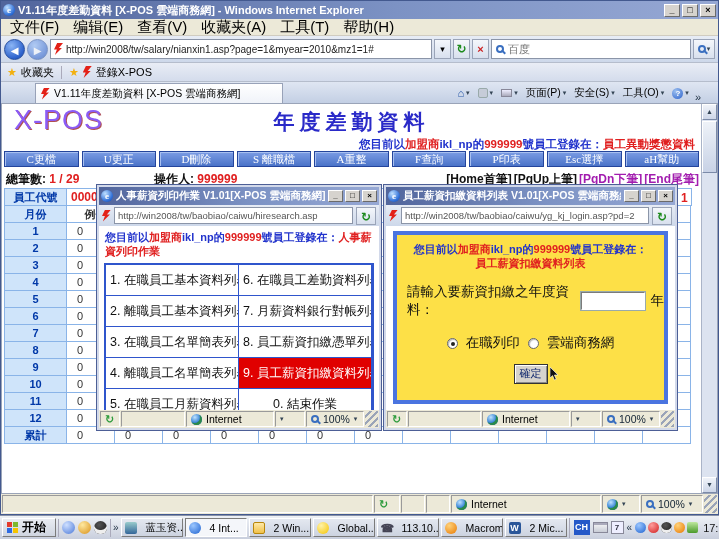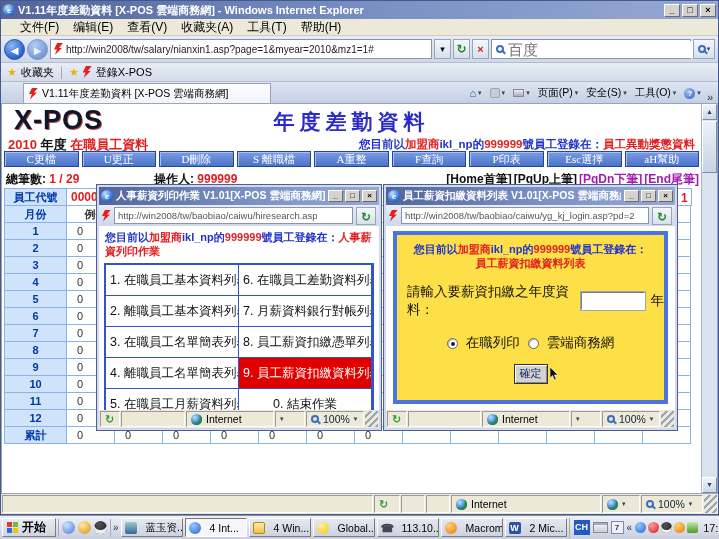--- a/index.html
+++ b/index.html
@@ -16,68 +16,68 @@
   .win-controls { display:flex; gap:2px; flex:none; }
   .win-controls .wc { width:16px; height:13px; background:#d6d3ce; font-size:9px; line-height:11px;
     text-align:center; color:#000; font-weight:bold; border:1px solid; border-color:#fff #6b6b6b #6b6b6b #fff; }
   .bolt { display:inline-block; width:9px; height:12px; background:#e32118; flex:none;
     clip-path:polygon(35% 0,100% 0,55% 42%,88% 42%,10% 100%,32% 55%,0 55%); }
   .ie-logo { width:12px; height:12px; border-radius:50%; flex:none;
     background:radial-gradient(circle at 35% 30%,#bfe0ff,#2f6fd8 65%,#1b4aa0);
     color:#fff; font:bold 9px/12px "Liberation Serif",serif; text-align:center; }
 
   .menubar { height:17px; flex:none; background:#ece9d8; display:flex; align-items:center;
-    font-size:12px; padding-left:12px; border-bottom:1px solid #d0ccc0; }
+    font-size:15px; padding-left:2px; border-bottom:1px solid #d0ccc0; }
   .menubar span { padding:1px 7px; }
 
   .navbar { height:27px; flex:none; display:flex; align-items:center; gap:2px; padding:0 3px;
     background:linear-gradient(#e7ecf5,#cdd8ea); border-bottom:1px solid #b5bdcc; }
   .navcircle { width:21px; height:21px; border-radius:50%; flex:none; text-align:center;
     color:#fff; font-size:10px; line-height:21px; border:1px solid #274f9e;
     background:radial-gradient(circle at 35% 30%,#8cb6f5,#2d62cc 70%,#1c48a2); }
   .navcircle.dim { opacity:.55; }
   .addr-box { flex:1; height:20px; background:#fff; border:1px solid #8b95a8; display:flex;
     align-items:center; gap:3px; padding:0 3px; }
   .addr-box input { border:none; outline:none; flex:1; font-size:10px; color:#222;
     font-family:"Liberation Sans",sans-serif; }
   .sq-btn { width:17px; height:20px; background:linear-gradient(#f4f7fb,#d8e0ee); flex:none;
     border:1px solid #9aa4b8; font-size:9px; text-align:center; line-height:18px; }
   .sq-btn.green { color:#1d8a1d; font-weight:bold; font-size:12px; }
   .sq-btn.red { color:#c22; font-weight:bold; font-size:11px; }
   .search-box { width:200px; height:20px; background:#fff; border:1px solid #8b95a8;
     display:flex; align-items:center; gap:4px; padding:0 4px; flex:none; }
-  .search-box input { border:none; outline:none; flex:1; font-size:15px; color:#777;
+  .search-box input { border:none; outline:none; flex:1; font-size:11px; color:#777;
     font-family:"Liberation Sans",sans-serif; }
   .mag { width:8px; height:8px; border:2px solid #3a6fc0; border-radius:50%; position:relative; flex:none; }
   .mag::after { content:""; position:absolute; width:5px; height:2px; background:#3a6fc0;
     right:-4px; bottom:-2px; transform:rotate(45deg); }
 
   .favbar { height:19px; flex:none; display:flex; align-items:center; gap:4px; padding:0 6px;
     background:linear-gradient(#e9edf5,#d4dcec); font-size:11px; border-bottom:1px solid #b5bdcc; }
   .star { color:#f2b010; font-size:11px; }
   .fav-sep { width:1px; height:13px; background:#aab; margin:0 3px; }
 
   .tabbar { height:21px; flex:none; display:flex; align-items:flex-end;
-    background:linear-gradient(#dfe6f2,#c3cfe4); padding:0 2px; }
+    background:linear-gradient(#dfe6f2,#c3cfe4); padding:0 14px; }
   .tab { width:248px; height:20px; background:linear-gradient(#ffffff,#f0f3f9); border:1px solid #98a2b8;
     border-bottom:none; display:flex; align-items:center; gap:4px; padding:0 5px; font-size:10.5px;
     white-space:nowrap; overflow:hidden; margin-left:20px; }
   .cmd-area { margin-left:auto; display:flex; align-items:center; gap:2px; padding-bottom:2px; font-size:10.5px; }
   .cmd { display:flex; align-items:center; gap:2px; padding:1px 3px; }
   .cmd .dd { font-size:7px; color:#345; }
   .ic-home { font-size:11px; color:#2a5aa8; }
   .ic-feed { width:10px; height:10px; background:#c6ccd8; border-radius:2px; border:1px solid #9aa; }
   .ic-print { width:11px; height:8px; background:linear-gradient(#eef,#aab); border:1px solid #889; }
   .ic-help { width:11px; height:11px; border-radius:50%; background:radial-gradient(circle at 35% 30%,#9cc0f0,#2d62cc);
     color:#fff; font:bold 8px/11px "Liberation Sans",sans-serif; text-align:center; }
   .ovf { font-size:11px; color:#234; padding:0 3px; }
 
   
   .content { flex:1; position:relative; background:#fff; border:1px solid #9aa4b8; overflow:hidden; }
-  .logo { position:absolute; left:12px; top:1px; font-size:27px; font-weight:700; color:#0f172a;
+  .logo { position:absolute; left:12px; top:1px; font-size:27px; font-weight:400; color:#8b5cf6;
     letter-spacing:1px; text-shadow:1px 1px 0 #b05050; }
   .page-title { position:absolute; left:0; right:16px; top:4px; text-align:center; font-size:21px;
     font-weight:bold; color:#2a2ac8; letter-spacing:5px; }
   .year-line { position:absolute; left:6px; top:32px; font-size:13px; font-weight:bold; color:#111; }
   .c-red { color:#e02020; } .c-blue { color:#2233cc; } .c-black { color:#111; }
   .login-line { font-weight:bold; font-size:11.5px; }
   .main-login { position:absolute; right:22px; top:33px; }
 
   .toolbar-row { position:absolute; left:2px; right:18px; top:47px; display:flex; gap:3px;font-family:Liberation Serif, serif; }
   .tb-btn { flex:1; height:16px; background:linear-gradient(#7b9ce4,#4a73c8); color:#fff;
@@ -290,25 +290,20 @@
             <span class="dd">▾</span>
           </span>
         </span>
       <span class="ovf">»</span>
     </div>
 
     <div class="content">
       <div class="logo">X-POS</div>
       <div class="page-title">年度差勤資料</div>
 
-      <div class="year-line">
-        <span class="c-red">2010</span>
-        <span class="c-black">年度</span>
-        <span class="c-red">在職員工資料</span>
-      </div>
 
       <div class="login-line main-login">
         <span class="c-blue">您目前以</span><span class="c-red">加盟商</span><span class="c-blue">ikl_np</span><span class="c-blue">的</span><span class="c-red">999999</span><span class="c-blue">號員工登錄在：</span><span class="c-red">員工異動獎懲資料</span>
       </div>
 
       <div class="toolbar-row" id="toolbar-row">
           <div class="tb-btn">C更檔</div>
           <div class="tb-btn">U更正</div>
           <div class="tb-btn">D刪除</div>
           <div class="tb-btn">S 離職檔</div>
@@ -739,21 +734,21 @@
           <span class="tic app-icon"></span>
           <span>蓝玉资...</span>
         </span>
         <span class="task-btn active">
           <span class="tic ie-icon"></span>
           <span>4 Int...</span>
           <span class="tb-dd">▾</span>
         </span>
         <span class="task-btn">
           <span class="tic folder-icon"></span>
-          <span>4 Win...</span>
+          <span>2 Win...</span>
           <span class="tb-dd">▾</span>
         </span>
         <span class="task-btn">
           <span class="tic smiley-icon"></span>
           <span>Global...</span>
         </span>
         <span class="task-btn">
           <span class="tic phone-icon">☎</span>
           <span>113.10...</span>
         </span>

